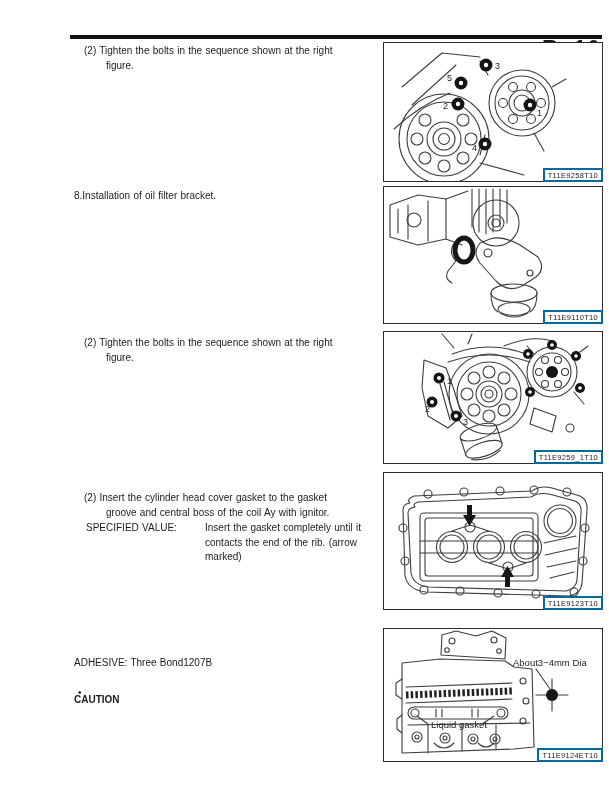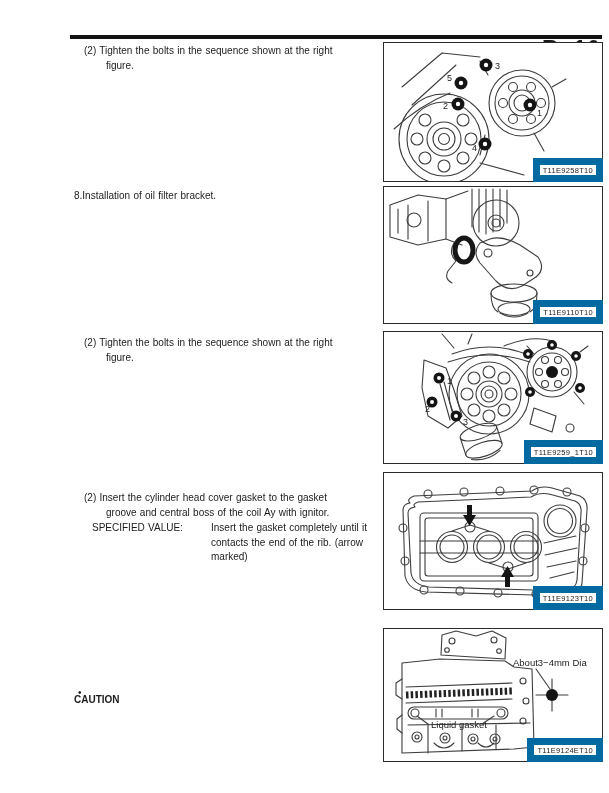--- a/index.html
+++ b/index.html
@@ -10,21 +10,21 @@
   .txt{position:absolute;font-size:10px;line-height:14.6px;white-space:pre;word-spacing:0.5px;}
   .hang{padding-left:22px;text-indent:-22px;}
   .bold{font-weight:700;margin-top:22px;}
   .specrow{display:flex;}
   .spec-label{flex:0 0 107px;white-space:pre;}
   .spec-value{white-space:pre;margin-left:12px;}
   .cautionrow{display:flex;}
   .bullet{flex:0 0 16px;}
   .figbox{position:absolute;left:383px;width:218px;border:1px solid #2b2b2b;background:#fff;}
   .figbox svg{display:block;width:100%;height:100%;}
-  .figcode{position:absolute;right:-1px;bottom:-1px;border:7px solid #0369a1;background:#fff;
+  .figcode{position:absolute;right:-1px;bottom:-1px;border:2px solid #0369a1;background:#fff;
            font-size:7.5px;line-height:9px;padding:1px 3px 0 3px;letter-spacing:.3px;color:#222;margin-left:32px;}
   .ln{fill:none;stroke:#3d3d3d;stroke-width:1.1;stroke-linecap:round;stroke-linejoin:round;}
   .blk{fill:#141414;stroke:none;}
   .wht{fill:#ffffff;stroke:none;}
   .num{font-family:"Liberation Sans",sans-serif;font-size:9px;fill:#222;}
   .lbl{font-family:"Liberation Sans",sans-serif;font-size:9.5px;fill:#222;}
   .gasket{fill:none;stroke:#161616;stroke-width:5;}
   .chain{stroke:#222;stroke-width:7;stroke-dasharray:2.5,2.2;}
 </style>
 </head>
@@ -39,27 +39,28 @@
 figure.</div>
 
   <div class="txt" style="left:74px;top:189px;width:310px">8.Installation of oil filter bracket.</div>
 
   <div class="txt hang" style="left:84px;top:336px;width:300px">(2) Tighten the bolts in the sequence shown at the right
 figure.</div>
 
   <div class="txt hang" style="left:84px;top:491px;width:300px">(2) Insert the cylinder head cover gasket to the gasket
 groove and central boss of the coil Ay with ignitor.</div>
 
-  <div class="txt specrow" style="left:92px;top:521px;width:302px">
+  <div class="txt specrow" style="left:86px;top:521px;width:302px">
     <span class="spec-label">SPECIFIED VALUE:</span>
     <span class="spec-value">Insert the gasket completely until it
 contacts the end of the rib. (arrow
 marked)</span>
   </div>
 
+  <div class="txt" style="left:74px;top:656px;width:310px">ADHESIVE: Three Bond1207B</div>
   <div class="txt bold" style="left:74px;top:671px;width:310px">CAUTION</div>
   <div class="txt cautionrow" style="left:78px;top:686px;width:306px">
     <span class="bullet">•</span>
   </div>
 
   <div class="figbox" style="top:42px;height:138px">
     <svg viewBox="0 0 218 138">
       <g class="ln">
         <path d="M18,44 L58,10 M28,62 L72,22 M58,10 L96,14 M10,86 Q36,62 66,50"></path>
         <path d="M104,32 L96,18 M168,44 L182,36 M150,90 L160,108 M96,120 L140,132 M101,92 L96,112"></path>

